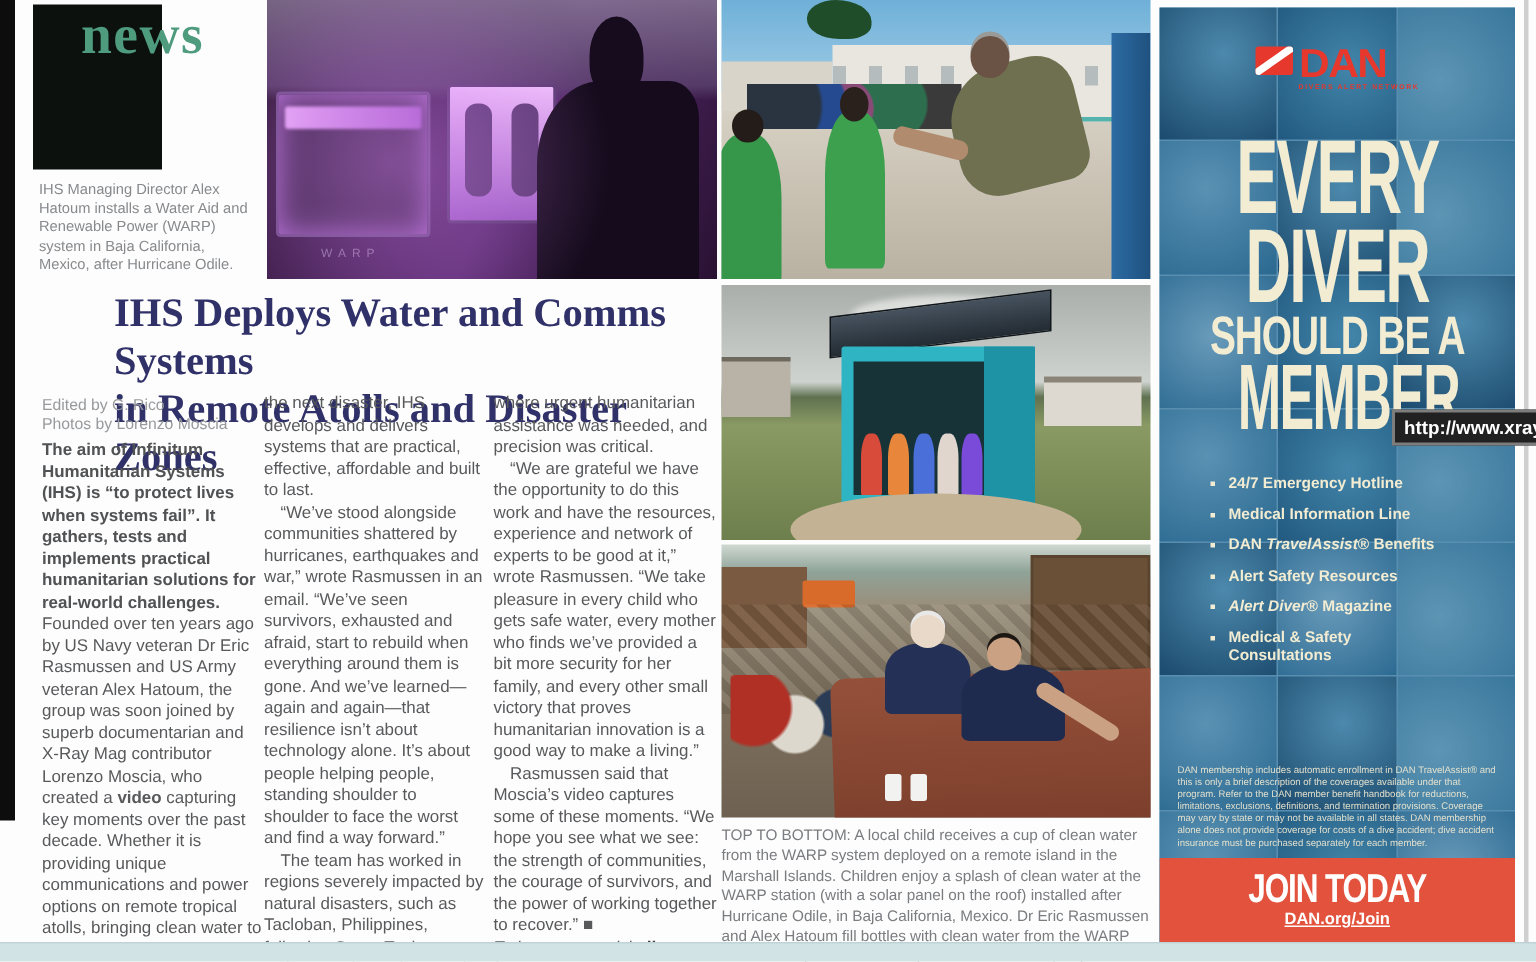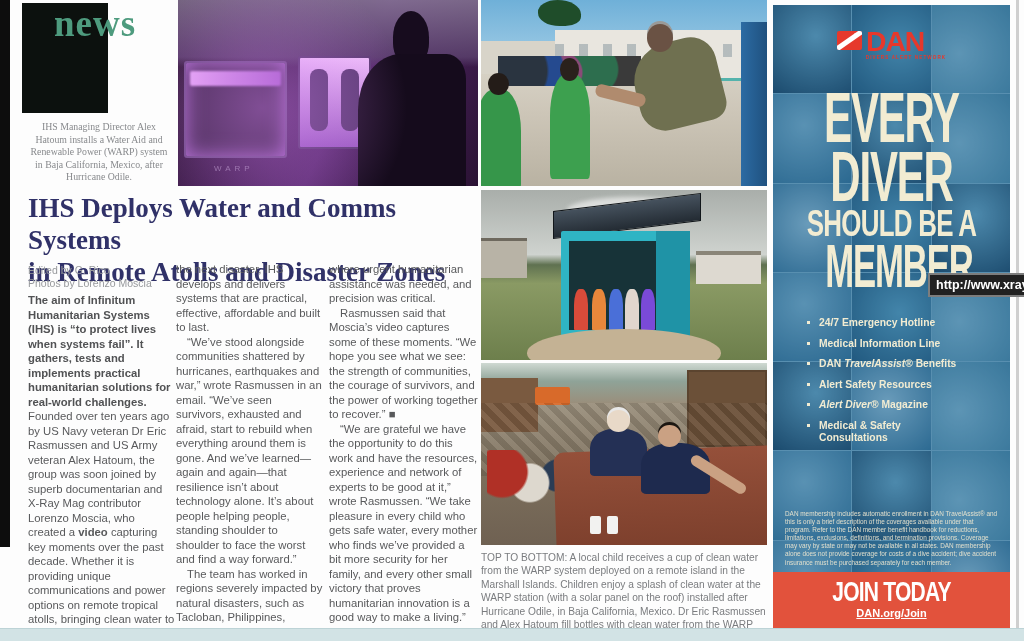--- a/index.html
+++ b/index.html
@@ -4,26 +4,26 @@
 <style>
   html,body{margin:0;padding:0;background:#e9e9e9;}
   #page{position:relative;width:1024px;height:641px;background:#fdfdfd;overflow:hidden;
         font-family:"Liberation Sans",sans-serif;-webkit-font-smoothing:antialiased;}
   
   .left-strip{position:absolute;left:0;top:0;width:10px;height:547px;background:#0d0d0d;}
   .news-box{position:absolute;left:22px;top:3px;width:86px;height:110px;background:#0c110e;}
   .news-label{position:absolute;left:54px;top:2px;font-family:"Liberation Serif",serif;
               font-weight:600;font-size:37px;color:#4e9b7e;letter-spacing:1px;}
   
-  .top-caption{position:absolute;left:26px;top:121px;width:146px;text-align:center;
-               font-size:9.8px;line-height:12.6px;color:#87898c;font-family:Liberation Serif, serif;}
+  .top-caption{position:absolute;left:26px;top:121px;width:146px;text-align:left;
+               font-size:9.8px;line-height:12.6px;color:#87898c;}
   
   .headline{position:absolute;left:28px;top:192px;width:460px;font-family:"Liberation Serif",serif;
             font-weight:bold;font-size:27px;line-height:32px;color:#303168;}
-  .headline span{display:block;}
+  .headline span{display:block;margin-left:48px;}
   .byline{position:absolute;left:28px;top:264px;font-size:10.5px;line-height:13px;color:#97999c;}
   
   .body-col{position:absolute;width:147px;color:#58595b;font-size:11.3px;line-height:14.5px;}
   .body-col p{margin:0;}
   .ind{text-indent:11px;}
   .lead{font-weight:bold;color:#515254;}
   .gap-top{margin-top:14px;}
   #col1{left:28px;top:293px;}
   #col2{left:176px;top:262px;}
   #col3{left:329px;top:262px;width:149px;}
@@ -154,22 +154,22 @@
   </div>
 
   <div id="col2" class="body-col">
     <p>the next disaster, IHS develops and delivers systems that are practical, effective, affordable and built to last.</p>
     <p class="ind">“We’ve stood alongside communities shattered by hurricanes, earthquakes and war,” wrote Rasmussen in an email. “We’ve seen survivors, exhausted and afraid, start to rebuild when everything around them is gone. And we’ve learned—again and again—that resilience isn’t about technology alone. It’s about people helping people, standing shoulder to shoulder to face the worst and find a way forward.”</p>
     <p class="ind">The team has worked in regions severely impacted by natural disasters, such as Tacloban, Philippines, following Super Typhoon Haiyan; Kathmandu, Nepal, after the 2015 earthquake; Haiti, in the aftermath of Hurricane Matthew; and Puerto Rico, following Hurricane Maria. They have also worked in conflict zones like Ukraine,</p>
   </div>
 
   <div id="col3" class="body-col">
     <p>where urgent humanitarian assistance was needed, and precision was critical.</p>
+    <p class="ind">“We are grateful we have the opportunity to do this work and have the resources, experience and network of experts to be good at it,” wrote Rasmussen. “We take pleasure in every child who gets safe water, every mother who finds we’ve provided a bit more security for her family, and every other small victory that proves humanitarian innovation is a good way to make a living.”</p>
     <p class="ind">Rasmussen said that Moscia’s video captures some of these moments. “We hope you see what we see: the strength of communities, the courage of survivors, and the power of working together to recover.” ■</p>
-    <p class="ind">“We are grateful we have the opportunity to do this work and have the resources, experience and network of experts to be good at it,” wrote Rasmussen. “We take pleasure in every child who gets safe water, every mother who finds we’ve provided a bit more security for her family, and every other small victory that proves humanitarian innovation is a good way to make a living.”</p>
     <p class="learn-more"><span>To learn more, visit: </span><b>ihs-i.com</b></p>
 
   </div>
 
   <div id="photo-warp" class="photo">
     <div class="pw-ceiling"></div>
     <div class="pw-machine1"></div>
     <div class="pw-machine2">
       <div class="pw-cyl" style="left:14%;"></div>
       <div class="pw-cyl" style="right:14%;"></div>

